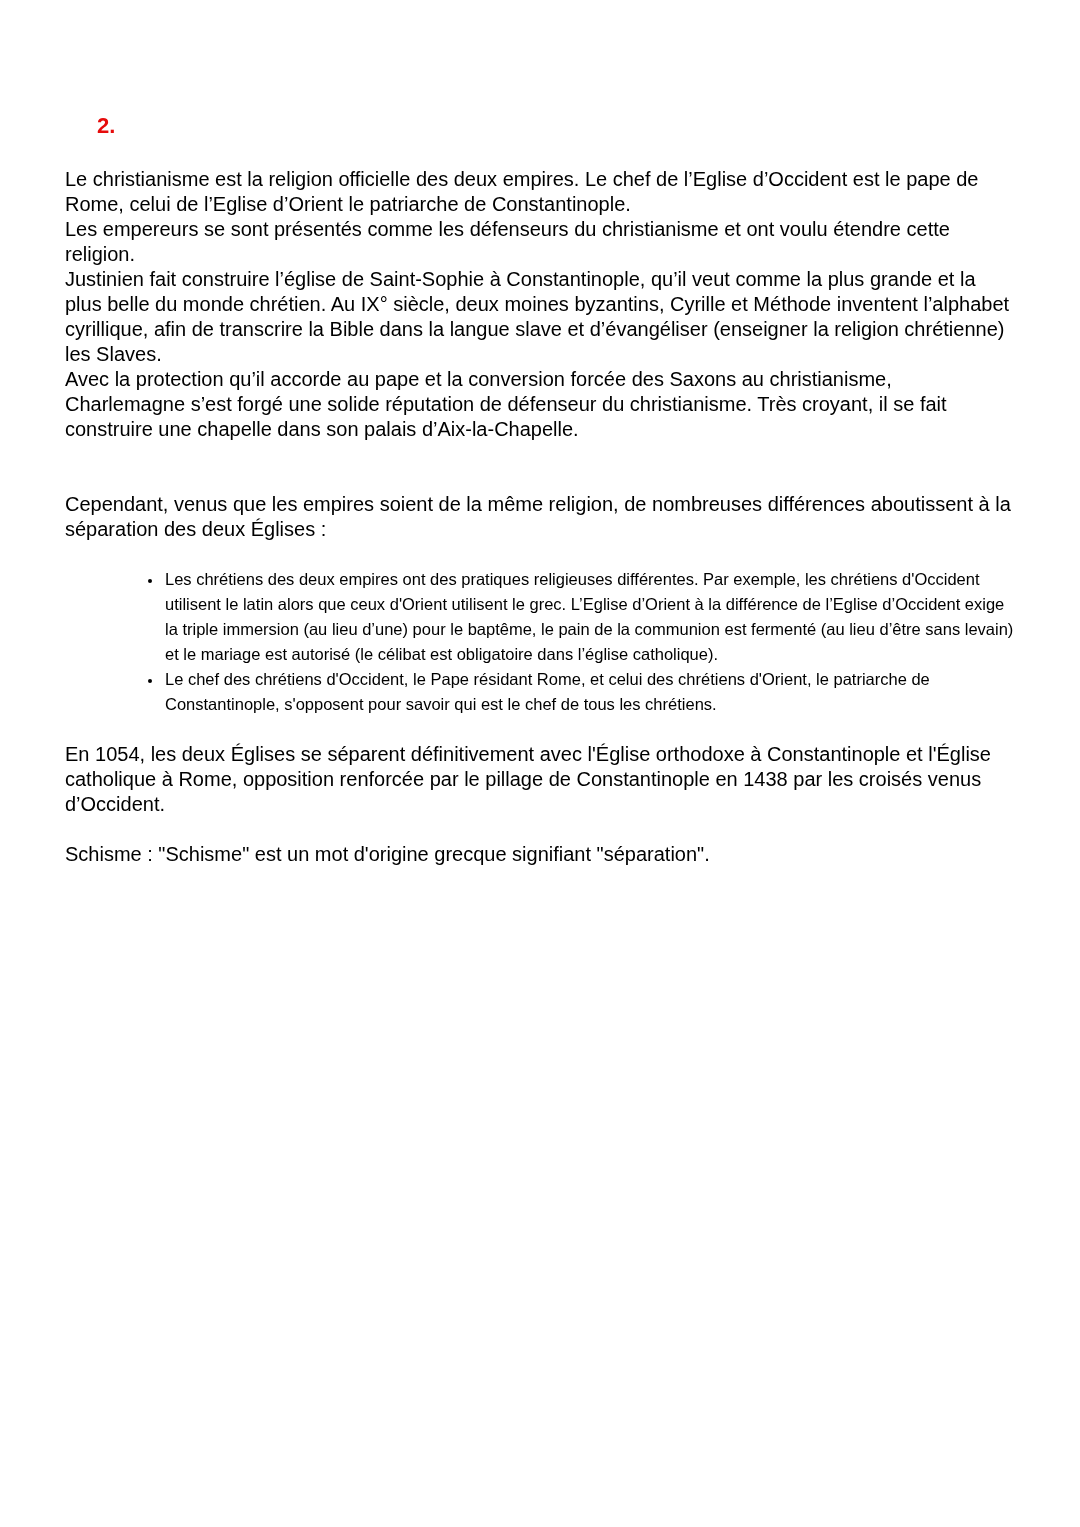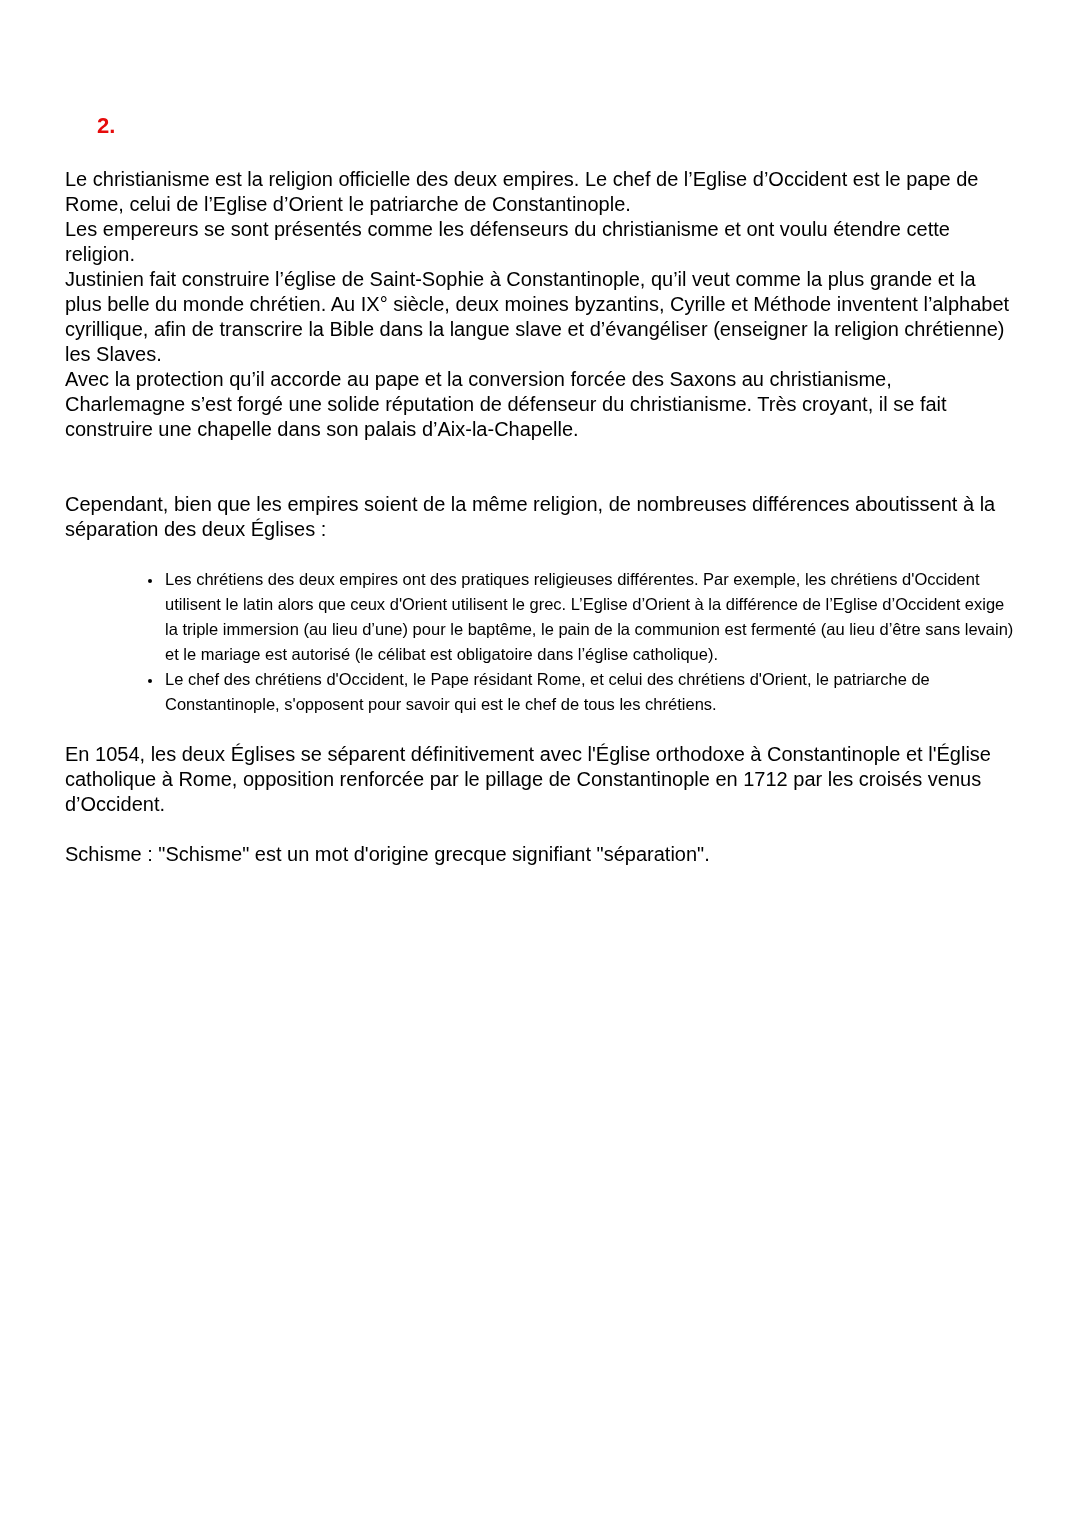--- a/index.html
+++ b/index.html
@@ -67,24 +67,24 @@
 
   <h2 class="heading">
     <span class="num">2.</span>
   </h2>
 
   <p class="para">Le christianisme est la religion officielle des deux empires. Le chef de l’Eglise d’Occident est le pape de Rome, celui de l’Eglise d’Orient le patriarche de Constantinople.
 Les empereurs se sont présentés comme les défenseurs du christianisme et ont voulu étendre cette religion.
 Justinien fait construire l’église de Saint-Sophie à Constantinople, qu’il veut comme la plus grande et la plus belle du monde chrétien. Au IX° siècle, deux moines byzantins, Cyrille et Méthode inventent l’alphabet cyrillique, afin de transcrire la Bible dans la langue slave et d’évangéliser (enseigner la religion chrétienne) les Slaves.
 Avec la protection qu’il accorde au pape et la conversion forcée des Saxons au christianisme, Charlemagne s’est forgé une solide réputation de défenseur du christianisme. Très croyant, il se fait construire une chapelle dans son palais d’Aix-la-Chapelle.</p>
 
-  <p class="para gap-large">Cependant, bien que les empires soient de la même religion, de nombreuses différences aboutissent à la séparation des deux Églises :</p>
+  <p class="para gap-large">Cependant, venus que les empires soient de la même religion, de nombreuses différences aboutissent à la séparation des deux Églises :</p>
 
   <ul class="bullets">
     <li>Les chrétiens des deux empires ont des pratiques religieuses différentes. Par exemple, les chrétiens d'Occident utilisent le latin alors que ceux d'Orient utilisent le grec. L’Eglise d’Orient à la différence de l’Eglise d’Occident exige la triple immersion (au lieu d’une) pour le baptême, le pain de la communion est fermenté (au lieu d’être sans levain) et le mariage est autorisé (le célibat est obligatoire dans l’église catholique).</li>
     <li>Le chef des chrétiens d'Occident, le Pape résidant Rome, et celui des chrétiens d'Orient, le patriarche de Constantinople, s'opposent pour savoir qui est le chef de tous les chrétiens.</li>
   </ul>
 
-  <p class="para gap-line">En 1054, les deux Églises se séparent définitivement avec l'Église orthodoxe à Constantinople et l'Église catholique à Rome, opposition renforcée par le pillage de Constantinople en 1712 par les croisés venus d’Occident.</p>
+  <p class="para gap-line">En 1054, les deux Églises se séparent définitivement avec l'Église orthodoxe à Constantinople et l'Église catholique à Rome, opposition renforcée par le pillage de Constantinople en 1438 par les croisés venus d’Occident.</p>
 
   <p class="para gap-line">Schisme : "Schisme" est un mot d'origine grecque signifiant "séparation".</p>
 
 </div>
 
 </body></html>

